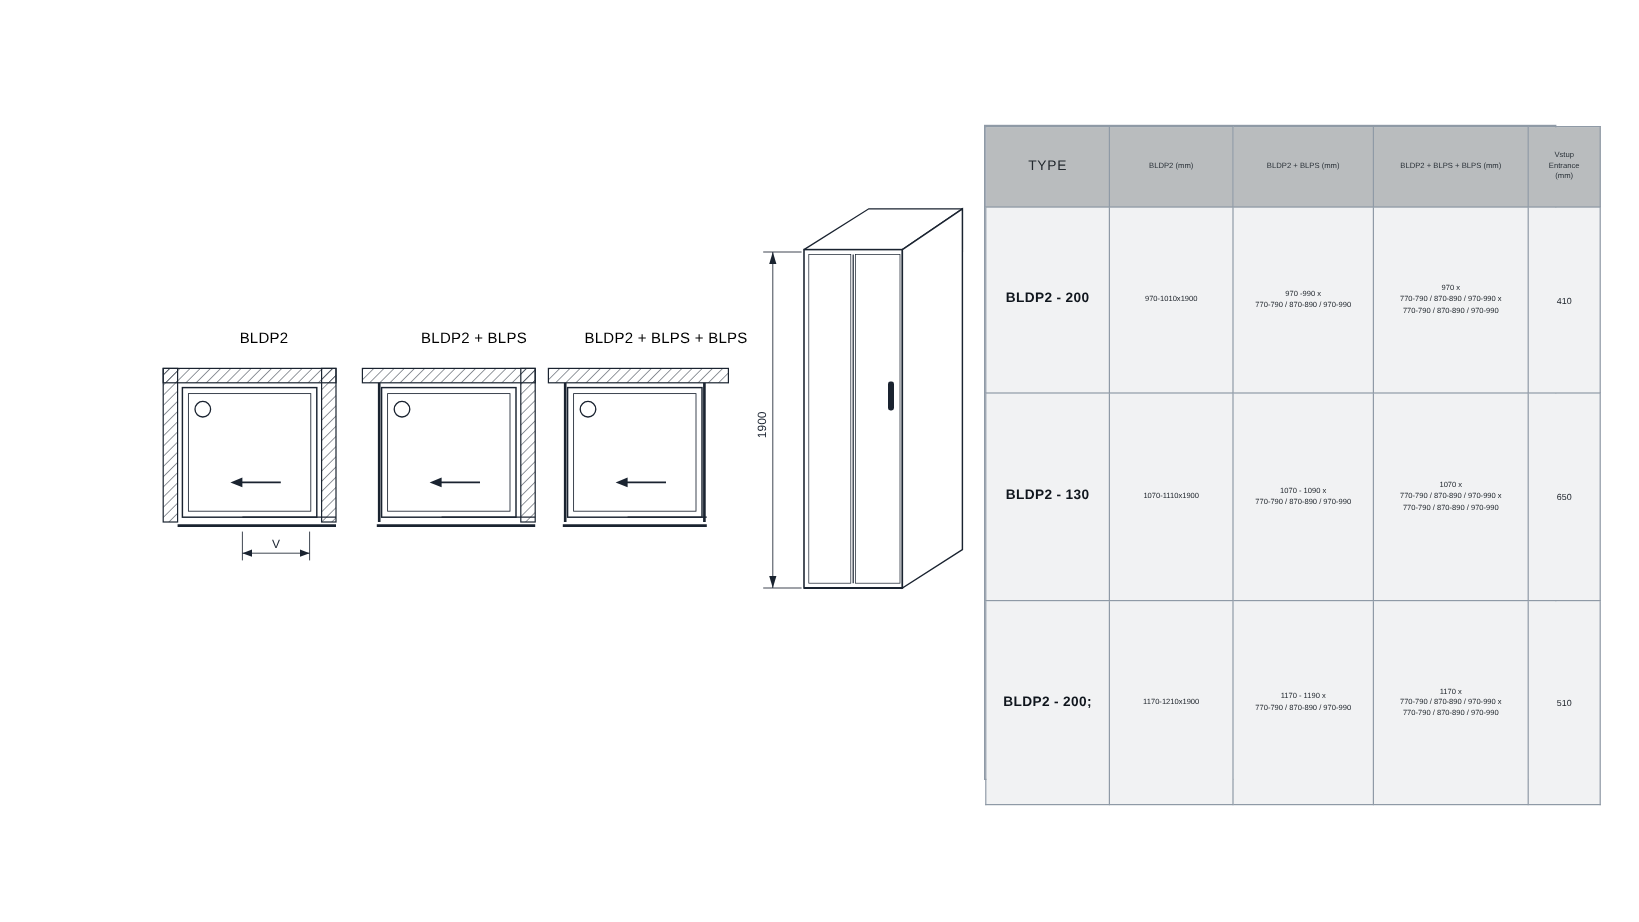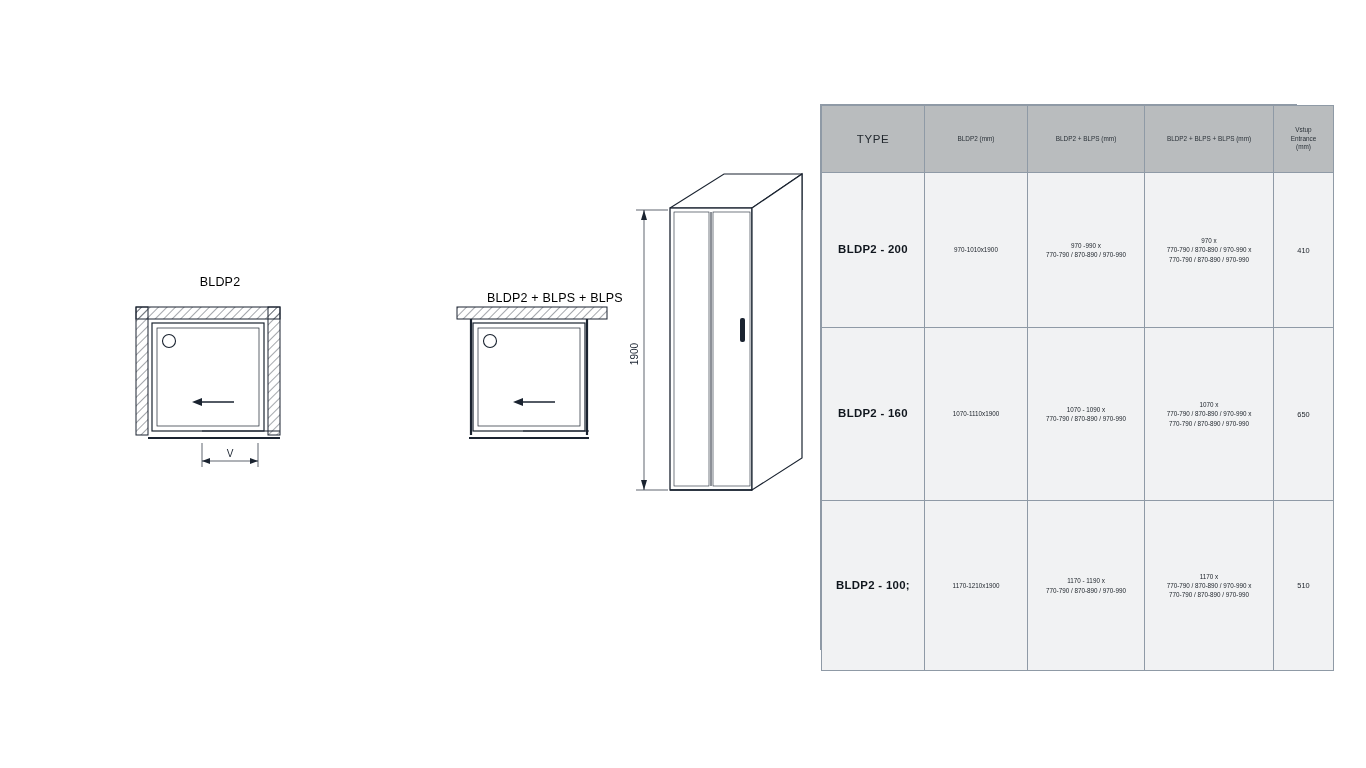--- a/index.html
+++ b/index.html
@@ -72,23 +72,49 @@
 
       <line x1="72" y1="142" x2="72" y2="166" stroke="#1a2330" stroke-width="0.7"></line>
       <line x1="128" y1="142" x2="128" y2="166" stroke="#1a2330" stroke-width="0.7"></line>
       <line x1="72" y1="160" x2="128" y2="160" stroke="#1a2330" stroke-width="0.7"></line>
       <polygon points="72,160 80,157 80,163" fill="#1a2330"></polygon>
       <polygon points="128,160 120,157 120,163" fill="#1a2330"></polygon>
       <text x="100" y="156" font-size="10" text-anchor="middle" fill="#1a2330" font-family="Liberation Sans, sans-serif">V</text>
     </svg>
   </div>
 
+  <div class="plan-group" style="left:300px;top:275px;width:190px;height:190px;">
+    <div class="plan-title" style="left:0;top:0;width:190px;">BLDP2 + BLPS</div>
+    <svg width="190" height="175" viewBox="0 0 190 175" style="position:absolute;left:0;top:26px;">
+      <defs>
+        <pattern id="h2" width="6" height="6" patternUnits="userSpaceOnUse" patternTransform="rotate(45)">
+          <line x1="0" y1="0" x2="0" y2="6" stroke="#1a2330" stroke-width="0.8"></line>
+        </pattern>
+      </defs>
+
+      <rect x="2" y="6" width="144" height="12" fill="url(#h2)" stroke="#1a2330" stroke-width="1"></rect>
+
+      <rect x="134" y="6" width="12" height="128" fill="url(#h2)" stroke="#1a2330" stroke-width="1"></rect>
+
+      <line x1="16" y1="18" x2="16" y2="134" stroke="#1a2330" stroke-width="2.2"></line>
+
+      <rect x="18" y="22" width="112" height="108" fill="#ffffff" stroke="#1a2330" stroke-width="1.2"></rect>
+      <rect x="23" y="27" width="102" height="98" fill="#ffffff" stroke="#1a2330" stroke-width="0.7"></rect>
+      <circle cx="35" cy="40" r="6.5" fill="#ffffff" stroke="#1a2330" stroke-width="1.1"></circle>
+
+      <line x1="14" y1="137" x2="146" y2="137" stroke="#1a2330" stroke-width="2.2"></line>
+      <line x1="68" y1="130" x2="146" y2="130" stroke="#1a2330" stroke-width="1"></line>
+
+      <line x1="100" y1="101" x2="66" y2="101" stroke="#1a2330" stroke-width="1.4"></line>
+      <polygon points="58,101 68,97 68,105" fill="#1a2330"></polygon>
+    </svg>
+  </div>
 
   <div class="plan-group" style="left:455px;top:275px;width:200px;height:190px;">
-    <div class="plan-title" style="left:0;top:16px;width:200px;">BLDP2 + BLPS + BLPS</div>
+    <div class="plan-title" style="left:0;top:0;width:200px;">BLDP2 + BLPS + BLPS</div>
     <svg width="200" height="175" viewBox="0 0 200 175" style="position:absolute;left:0;top:26px;">
       <defs>
         <pattern id="h3" width="6" height="6" patternUnits="userSpaceOnUse" patternTransform="rotate(45)">
           <line x1="0" y1="0" x2="0" y2="6" stroke="#1a2330" stroke-width="0.8"></line>
         </pattern>
       </defs>
 
       <rect x="2" y="6" width="150" height="12" fill="url(#h3)" stroke="#1a2330" stroke-width="1"></rect>
 
       <line x1="16" y1="18" x2="16" y2="134" stroke="#1a2330" stroke-width="2.2"></line>
@@ -161,35 +187,35 @@
             <div>770-790 / 870-890 / 970-990</div>
           </td>
           <td class="cell-sm">
             <div>970 x</div>
             <div>770-790 / 870-890 / 970-990 x</div>
             <div>770-790 / 870-890 / 970-990</div>
           </td>
           <td class="cell-entr">410</td>
         </tr>
         <tr>
-          <td class="cell-type">BLDP2 - 160</td>
+          <td class="cell-type">BLDP2 - 130</td>
           <td class="cell-sm">1070-1110x1900</td>
           <td class="cell-sm">
             <div>1070 - 1090 x</div>
             <div>770-790 / 870-890 / 970-990</div>
           </td>
           <td class="cell-sm">
             <div>1070 x</div>
             <div>770-790 / 870-890 / 970-990 x</div>
             <div>770-790 / 870-890 / 970-990</div>
           </td>
           <td class="cell-entr">650</td>
         </tr>
         <tr>
-          <td class="cell-type">BLDP2 - 100;</td>
+          <td class="cell-type">BLDP2 - 200;</td>
           <td class="cell-sm">1170-1210x1900</td>
           <td class="cell-sm">
             <div>1170 - 1190 x</div>
             <div>770-790 / 870-890 / 970-990</div>
           </td>
           <td class="cell-sm">
             <div>1170 x</div>
             <div>770-790 / 870-890 / 970-990 x</div>
             <div>770-790 / 870-890 / 970-990</div>
           </td>

